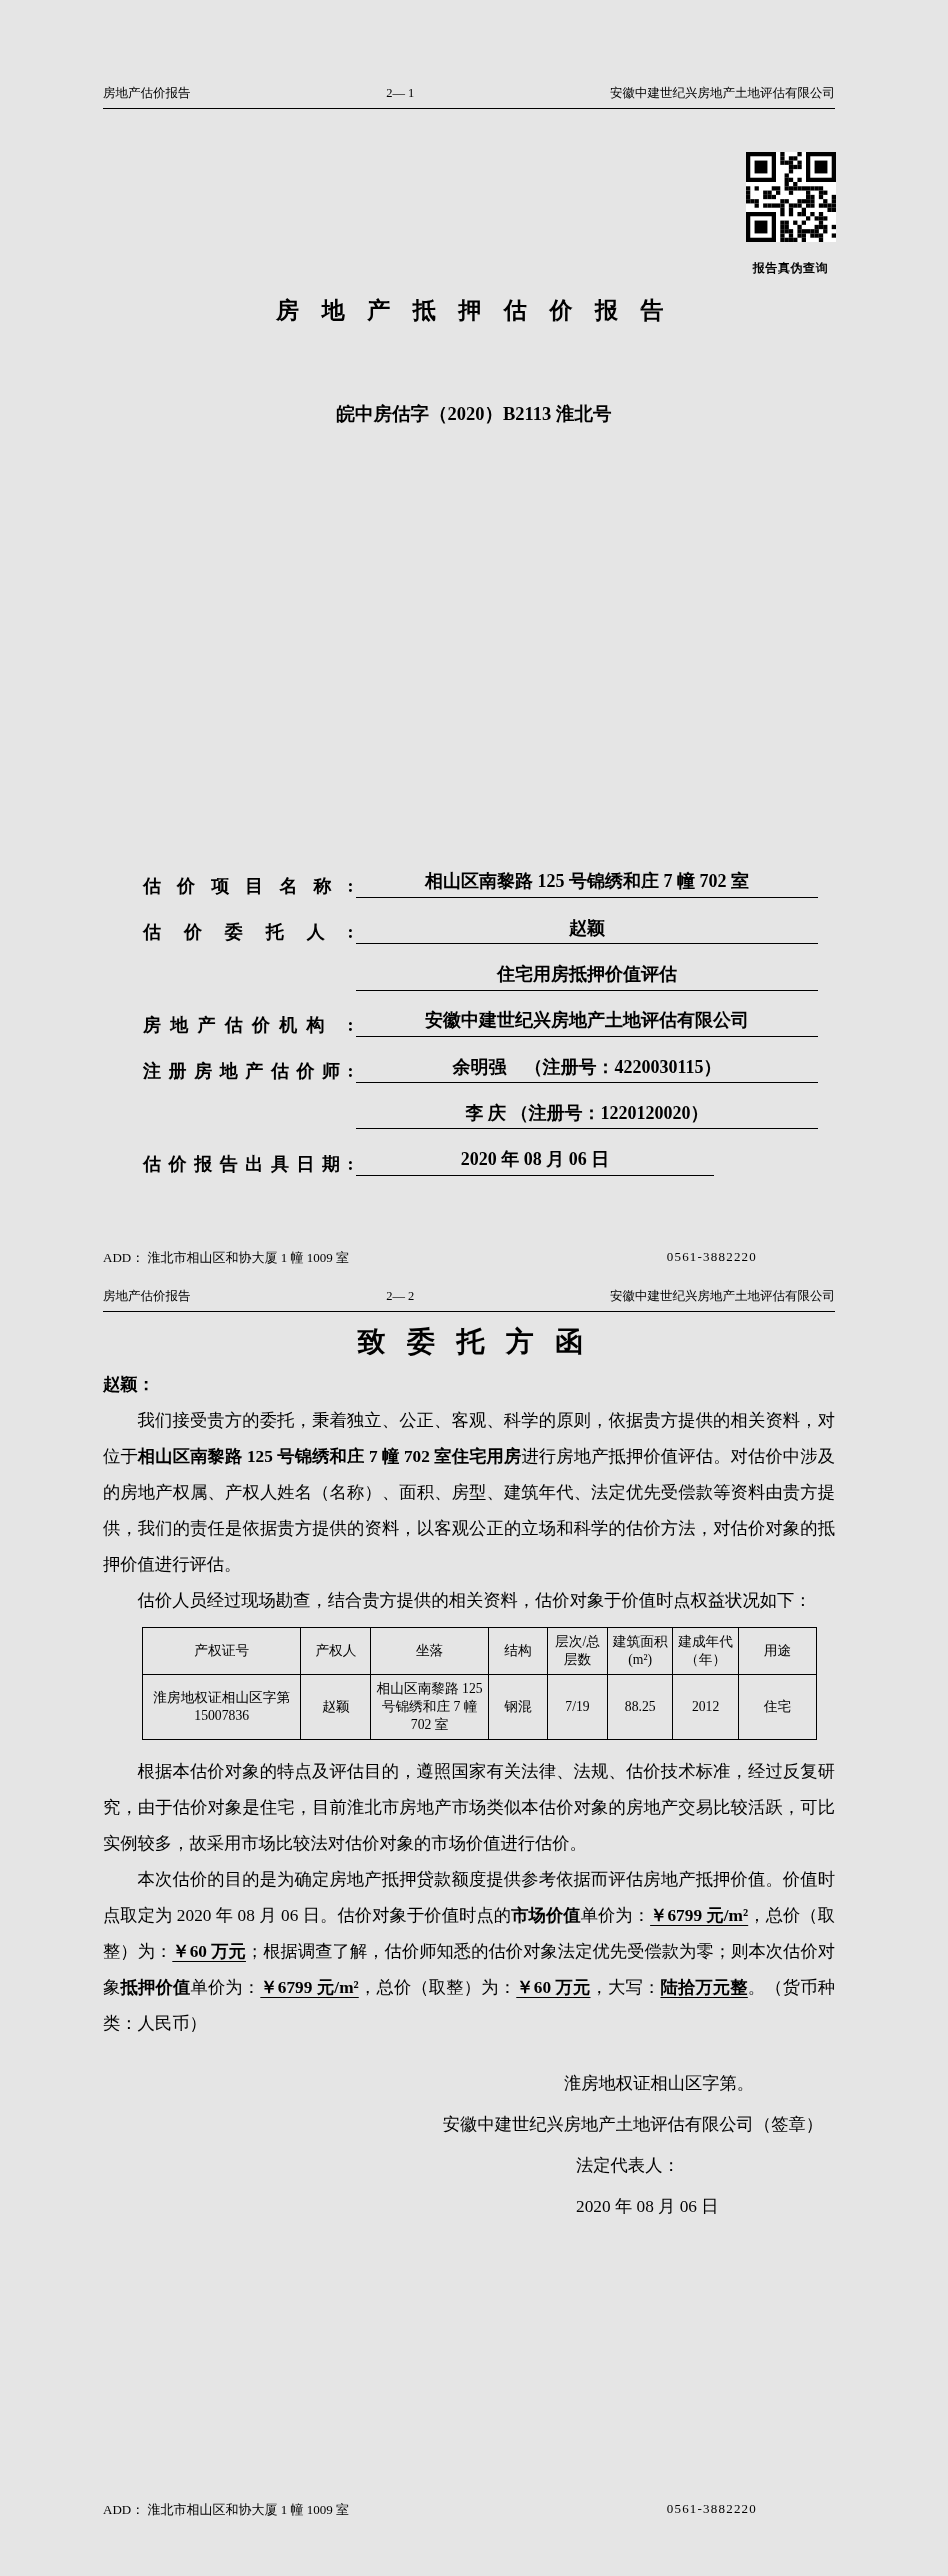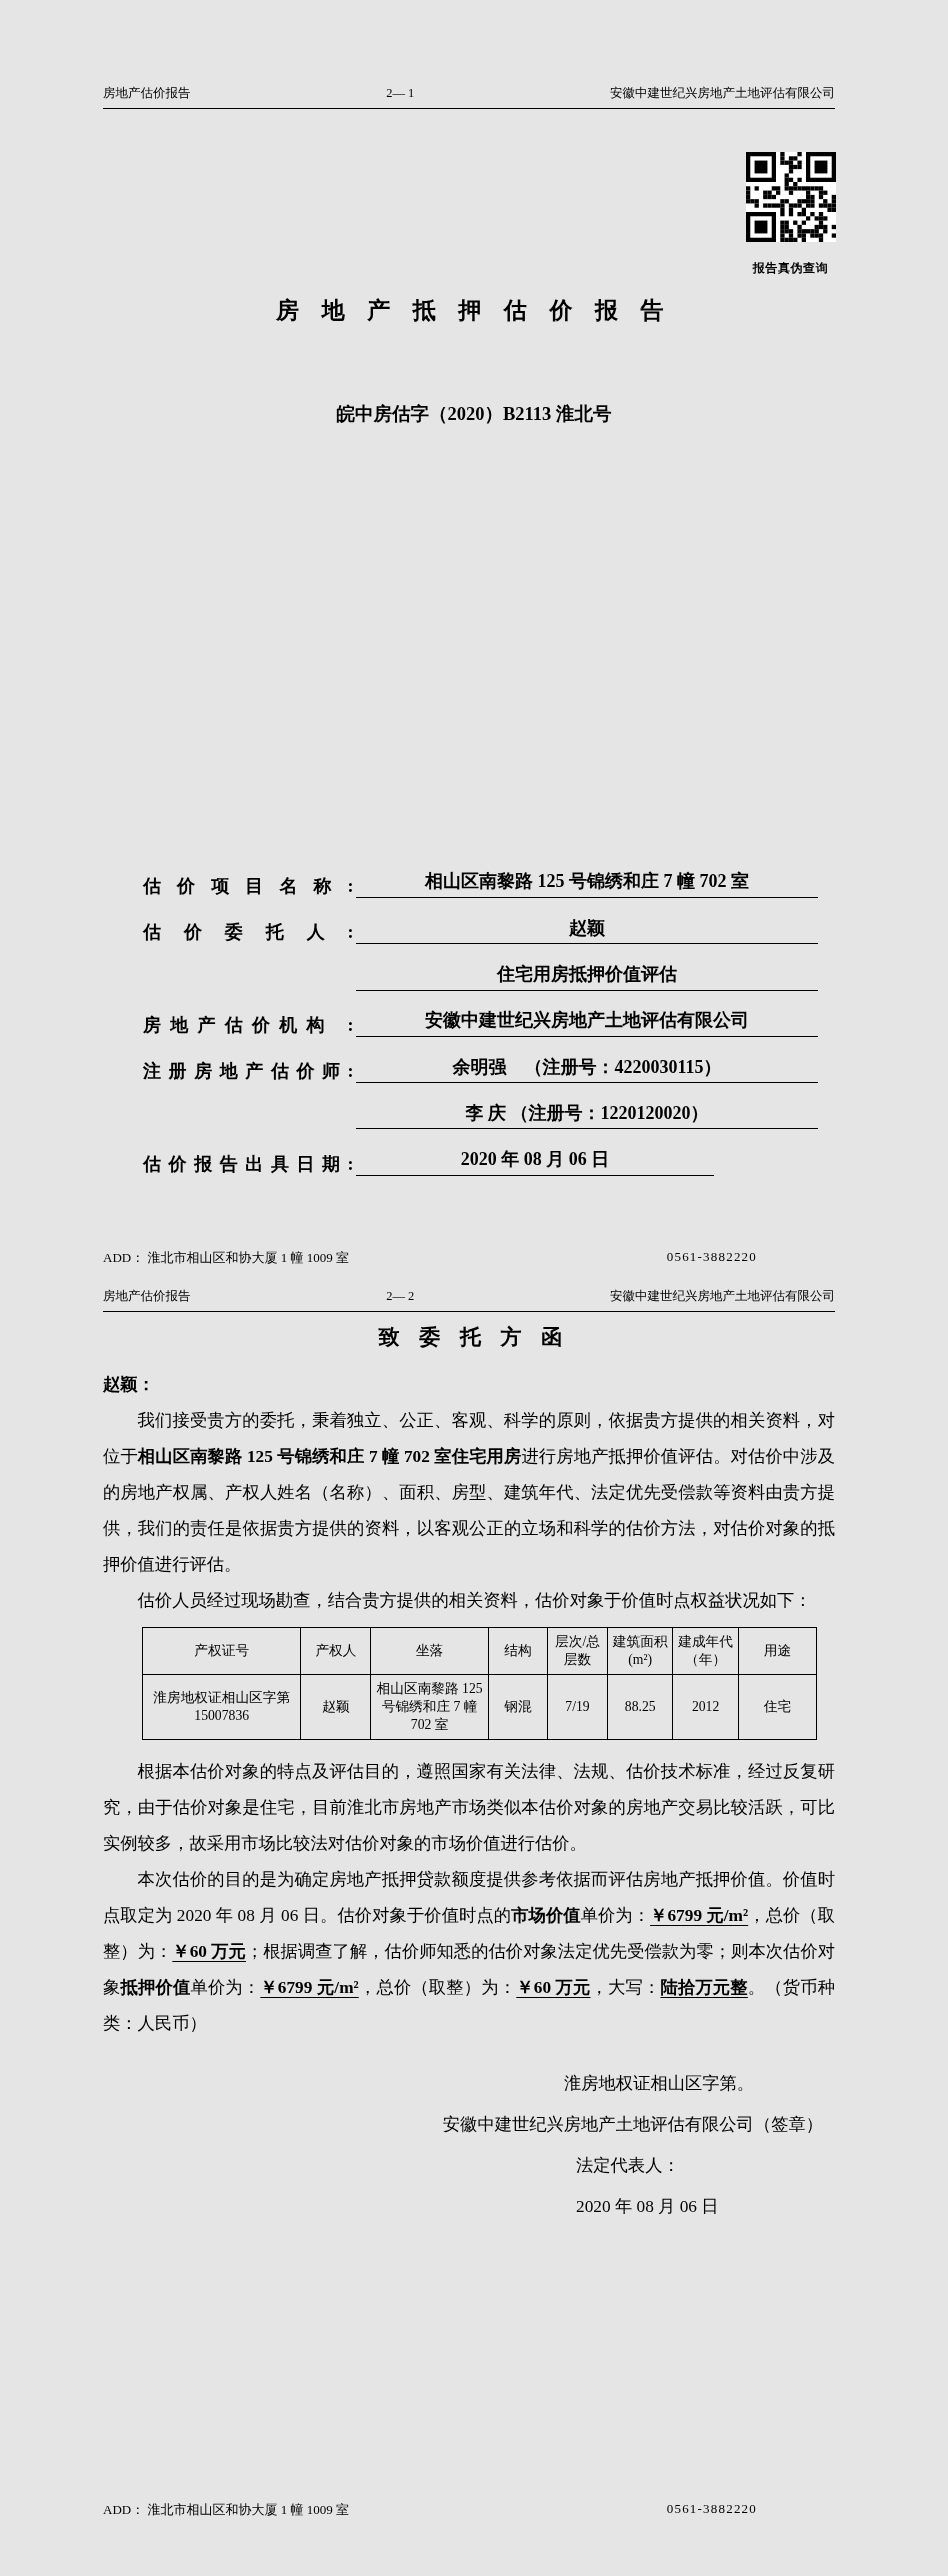--- a/index.html
+++ b/index.html
@@ -42,21 +42,21 @@
     text-align: center; font-size: 18.5px; font-weight: bold;
   }
   .cover-fields { position: absolute; top: 866px; left: 143px; width: 675px; font-weight: bold; font-size: 18px; }
   .f-row { display: flex; align-items: flex-end; margin-bottom: 14.3px; min-height: 32px; }
   .f-label { width: 213px; flex: none; text-align: justify; text-align-last: justify; padding-right: 2.4px; }
   .f-value { flex: 1; border-bottom: 1.2px solid #000; text-align: center; padding-bottom: 3.6px; white-space: pre; }
   .f-value.short { flex: none; width: 358px; }
   
   .letter-title {
     position: absolute; top: 1323px; left: 0; width: 100%;
-    text-align: center; font-size: 21px; font-weight: bold; letter-spacing: 7.2px;
+    text-align: center; font-size: 28px; font-weight: bold; letter-spacing: 7.2px;
   }
   .letter-body {
     position: absolute; top: 1367px; left: 103px; width: 732px;
     font-size: 17.3px; line-height: 36px; text-align: justify;
   }
   .salutation { font-weight: bold; }
   .letter-body p { margin: 0; text-indent: 2em; }
   .b { font-weight: bold; }
   .bu { font-weight: bold; text-decoration: underline; text-underline-offset: 4.2px; }
   

